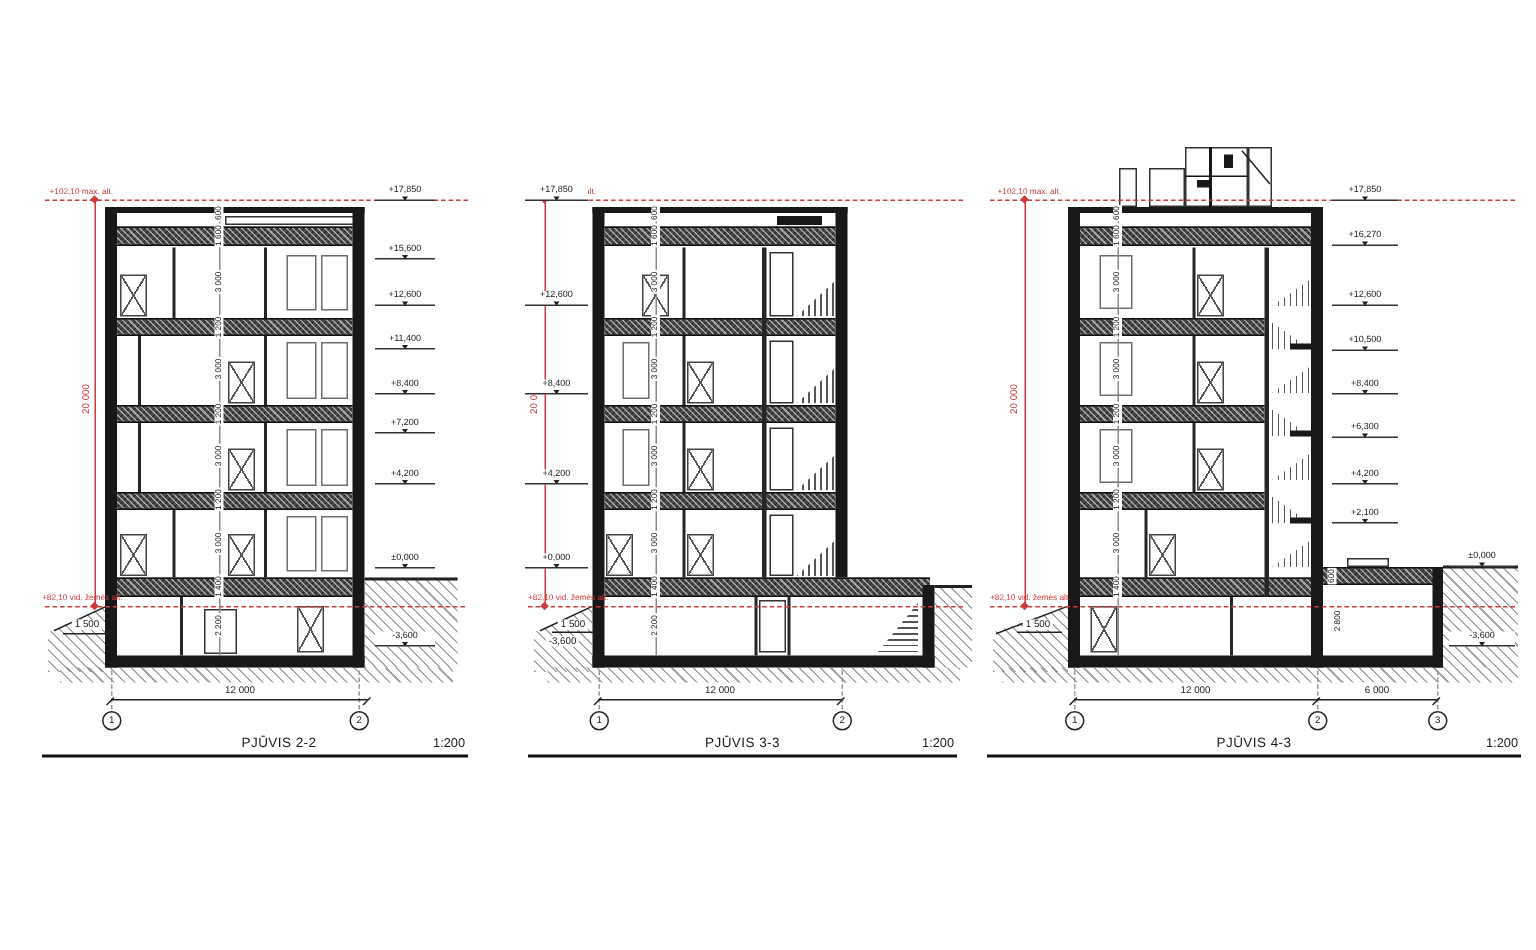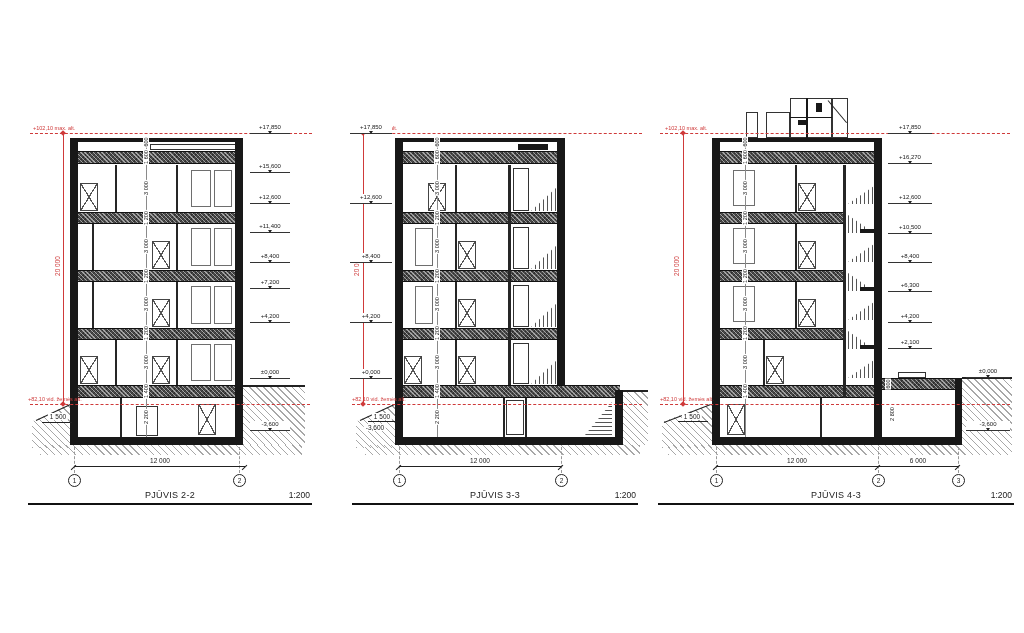--- a/index.html
+++ b/index.html
@@ -130,21 +130,21 @@
 
   <div class="exd" style="left:74px;top:447px;height:26px"></div>
   <div class="exd" style="left:239px;top:447px;height:26px"></div>
   <div class="dimh" style="left:74px;top:466px;width:171px">
       <i class="tk" style="left:-1px"></i>
       <i class="tk" style="left:170px"></i>
     </div>
   <div class="dimlab" style="left:160px;top:457px">12 000</div>
   <div class="bubble" style="left:68px;top:474px">1</div>
   <div class="bubble" style="left:233px;top:474px">2</div>
-  <div class="stitle" style="left:28px;top:490px;width:284px">PJŪVIS 2-2</div>
+  <div class="stitle" style="left:44px;top:490px;width:284px">PJŪVIS 2-2</div>
   <div class="sscale" style="left:252px;top:490px;width:58px">1:200</div>
   <div class="titleline" style="left:28px;top:503px;width:284px"></div>
 </div>
 
 <div>
   <div class="blk" style="left:395px;top:138px;width:170px;height:4px"></div>
   <div class="blk" style="left:518px;top:144px;width:30px;height:6px"></div>
   <div class="slab" style="left:403px;top:151px;width:154px;height:13px"></div>
   <div class="slab" style="left:403px;top:212px;width:154px;height:12px"></div>
   <div class="slab" style="left:403px;top:270px;width:154px;height:12px"></div>

